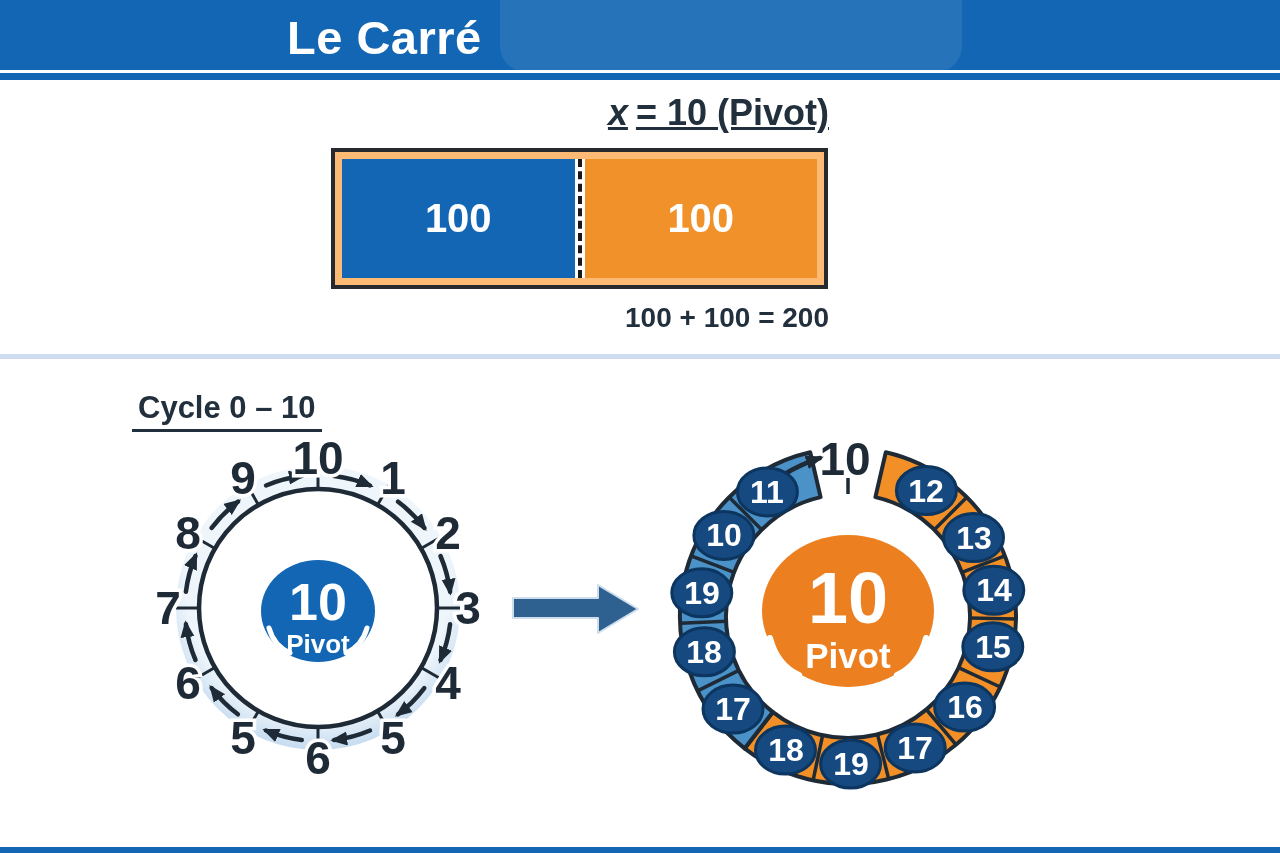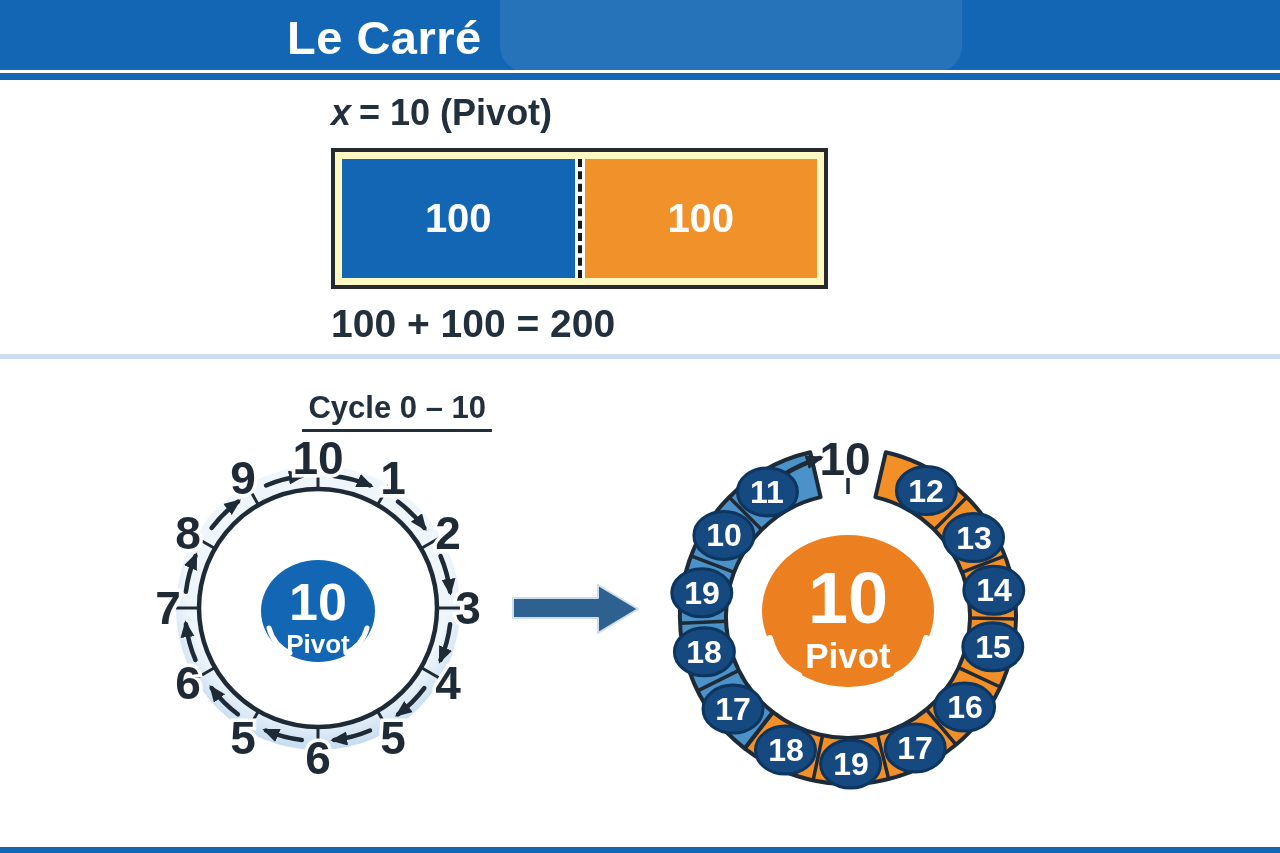--- a/index.html
+++ b/index.html
@@ -21,44 +21,44 @@
   }
   .header-title {
     position:absolute; left:287px; top:0; height:76px; line-height:76px;
     margin:0; color:#ffffff; font-size:47px; font-weight:700; letter-spacing:0.5px;
   }
   .header-line {
     position:absolute; left:0; top:70px; width:1280px; height:3px; background:#ffffff;
   }
   
   .formula {
-    position:absolute; left:331px; top:92px; width:498px; text-align:left;
-    font-size:36px; font-weight:700;
+    position:absolute; left:331px; top:92px; width:498px; text-align:right;
+    font-size:36px; font-weight:700;text-decoration:underline;
   }
   .formula .fx { font-style:italic; padding-right:8px; }
   .frame {
     position:absolute; left:331px; top:148px; width:497px; height:141px;
-    box-sizing:border-box; border:4px solid #26292e; background:#fef9c3;
+    box-sizing:border-box; border:4px solid #26292e; background:#fdba74;
     padding:7px; display:flex;
   }
   .half { flex:1; display:flex; align-items:center; justify-content:center;
     color:#ffffff; font-size:40px; font-weight:700; }
   .half.blue { background:#1266b3; }
   .half.orange { background:#f0912a; }
   .dash-divider { width:10px; background:#ffffff; display:flex; justify-content:center; }
   .dash-divider > div { width:0; border-left:4px dashed #181818; }
   .sum {
-    position:absolute; left:331px; top:302px; width:498px; text-align:left;
-    font-size:39px; font-weight:700;
+    position:absolute; left:331px; top:302px; width:498px; text-align:right;
+    font-size:28px; font-weight:700;
   }
   .section-divider {
     position:absolute; left:0; top:354px; width:1280px; height:5px; background:#cddcee;
   }
   
-  .cycle-title { position:absolute; top:390px; width:360px; text-align:right;
+  .cycle-title { position:absolute; top:390px; width:360px; text-align:left;
     font-size:31px; font-weight:700; }
   .cycle-title span { display:inline-block; border-bottom:3px solid #222f3c; padding:0 6px 3px; }
   .cycle-title.left { left:132px; }
   .cycle-title.right { left:668px; }
   
   svg text { text-anchor:middle; font-family:"Liberation Sans","DejaVu Sans",sans-serif; font-weight:700; }
   .svg-left  { position:absolute; left:128px; top:420px; }
   .svg-right { position:absolute; left:653px; top:423px; }
   .svg-arrow { position:absolute; left:506px; top:580px; }
   .ring-num { font-size:46px; fill:#1e2a36; stroke:#ffffff; stroke-width:7px; paint-order:stroke; }

